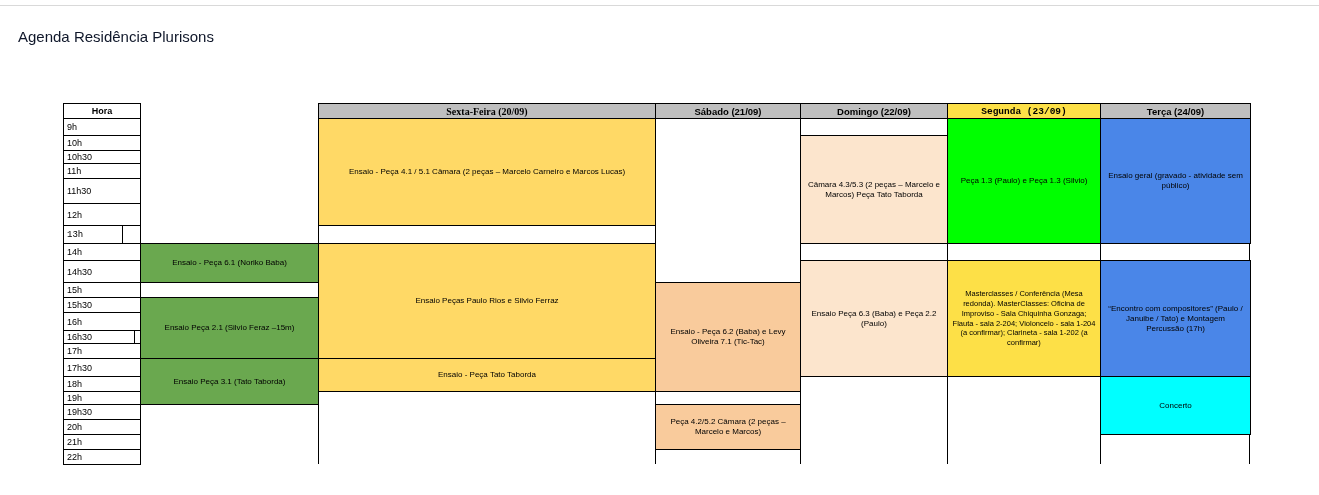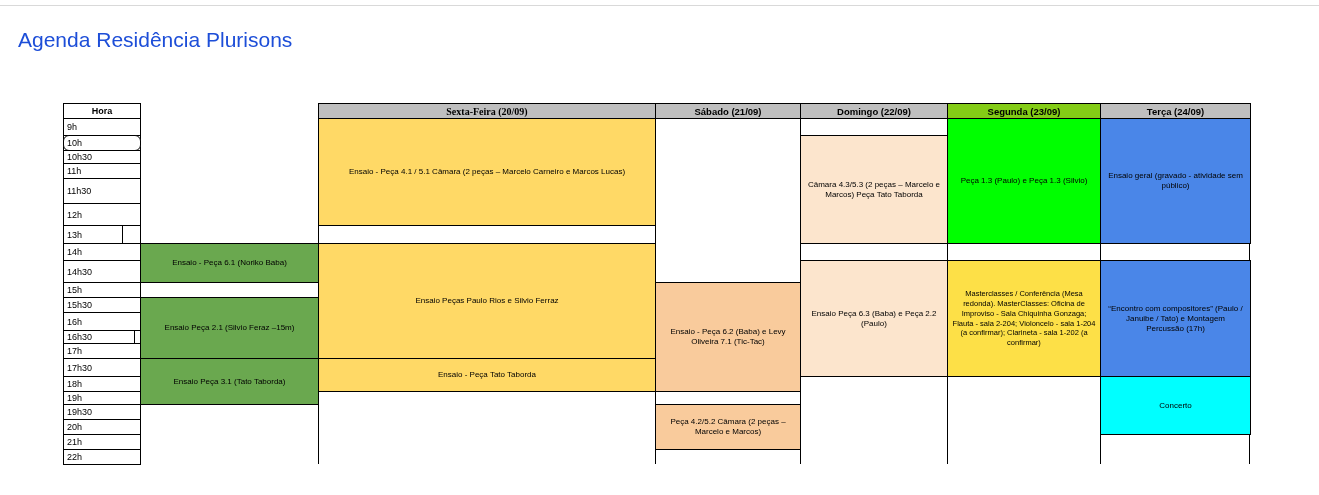--- a/index.html
+++ b/index.html
@@ -1,21 +1,21 @@
 <!DOCTYPE html>
 <html><head>
 <meta charset="utf-8">
 <style>
   html,body{margin:0;padding:0;}
   body{
     width:1319px;height:495px;background:#ffffff;overflow:hidden;position:relative;
     font-family:"Liberation Sans",sans-serif;color:#000;
   }
   .topline{position:absolute;left:0;top:5px;width:1319px;height:1px;background:#d9d9d9;}
-  .page-title{position:absolute;left:18px;top:28px;font-size:21px;color:#1d4ed8;}
+  .page-title{position:absolute;left:18px;top:28px;font-size:15px;color:#0f172a;}
   #table{position:absolute;left:63px;top:103px;width:1188px;height:362px;}
   .vline{position:absolute;width:1px;background:#000;}
   .hdr{
     position:absolute;box-sizing:border-box;border:1px solid #000;
     display:flex;align-items:center;justify-content:center;
     font-weight:bold;font-size:9.5px;white-space:nowrap;overflow:hidden;
   }
   .hdr-hora{background:#fff;font-size:9px;}
   .hdr-serif{font-family:"Liberation Serif",serif;font-size:10px;}
   .time-cell{
@@ -41,29 +41,29 @@
     <div class="vline" style="left: 255px; top: 15px; height: 346px;"></div>
     <div class="vline" style="left: 592px; top: 15px; height: 346px;"></div>
     <div class="vline" style="left: 737px; top: 15px; height: 346px;"></div>
     <div class="vline" style="left: 884px; top: 15px; height: 346px;"></div>
     <div class="vline" style="left: 1037px; top: 15px; height: 346px;"></div>
     <div class="vline" style="left: 1186px; top: 15px; height: 346px;"></div>
     <div class="hdr hdr-hora" style="left: 0px; top: 0px; width: 78px; height: 16px;">Hora</div>
     <div class="hdr hdr-serif" style="left: 255px; top: 0px; width: 338px; height: 16px; background: rgb(191, 191, 191);">Sexta-Feira (20/09)</div>
     <div class="hdr" style="left: 592px; top: 0px; width: 146px; height: 16px; background: rgb(191, 191, 191);">Sábado (21/09)</div>
     <div class="hdr" style="left: 737px; top: 0px; width: 148px; height: 16px; background: rgb(191, 191, 191);">Domingo (22/09)</div>
-    <div class="hdr" style="left: 884px; top: 0px; width: 154px; height: 16px; background: #84cc16;">Segunda (23/09)</div>
+    <div class="hdr" style="left: 884px; top: 0px; width: 154px; height: 16px; background: #fde047; font-family: Liberation Mono, monospace;">Segunda (23/09)</div>
     <div class="hdr" style="left: 1037px; top: 0px; width: 151px; height: 16px; background: rgb(191, 191, 191);">Terça (24/09)</div>
     <div class="time-cell" style="left: 0px; top: 15px; width: 78px; height: 18px;">9h</div>
-    <div class="time-cell" style="left: 0px; top: 32px; width: 78px; height: 16px; border-radius: 6px;">10h</div>
+    <div class="time-cell" style="left: 0px; top: 32px; width: 78px; height: 16px;">10h</div>
     <div class="time-cell" style="left: 0px; top: 47px; width: 78px; height: 14px;">10h30</div>
     <div class="time-cell" style="left: 0px; top: 60px; width: 78px; height: 16px;">11h</div>
     <div class="time-cell" style="left: 0px; top: 75px; width: 78px; height: 26px; text-align: right;">11h30</div>
     <div class="time-cell" style="left: 0px; top: 100px; width: 78px; height: 23px;">12h</div>
-    <div class="time-cell" style="left: 0px; top: 122px; width: 60px; height: 19px;">13h</div>
+    <div class="time-cell" style="left: 0px; top: 122px; width: 60px; height: 19px; font-family: Liberation Mono, monospace;">13h</div>
     <div class="time-cell" style="left: 0px; top: 140px; width: 78px; height: 18px;">14h</div>
     <div class="time-cell" style="left: 0px; top: 157px; width: 78px; height: 23px;">14h30</div>
     <div class="time-cell" style="left: 0px; top: 179px; width: 78px; height: 16px;">15h</div>
     <div class="time-cell" style="left: 0px; top: 194px; width: 78px; height: 16px;">15h30</div>
     <div class="time-cell" style="left: 0px; top: 209px; width: 78px; height: 19px;">16h</div>
     <div class="time-cell" style="left: 0px; top: 227px; width: 72px; height: 14px;">16h30</div>
     <div class="time-cell" style="left: 0px; top: 240px; width: 78px; height: 16px;">17h</div>
     <div class="time-cell" style="left: 0px; top: 255px; width: 78px; height: 19px;">17h30</div>
     <div class="time-cell" style="left: 0px; top: 273px; width: 78px; height: 16px;">18h</div>
     <div class="time-cell" style="left: 0px; top: 288px; width: 78px; height: 14px;">19h</div>

